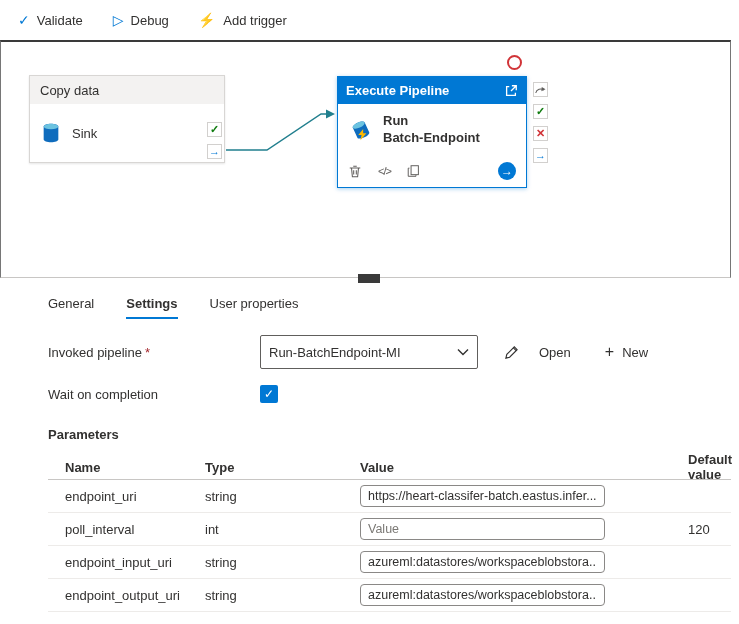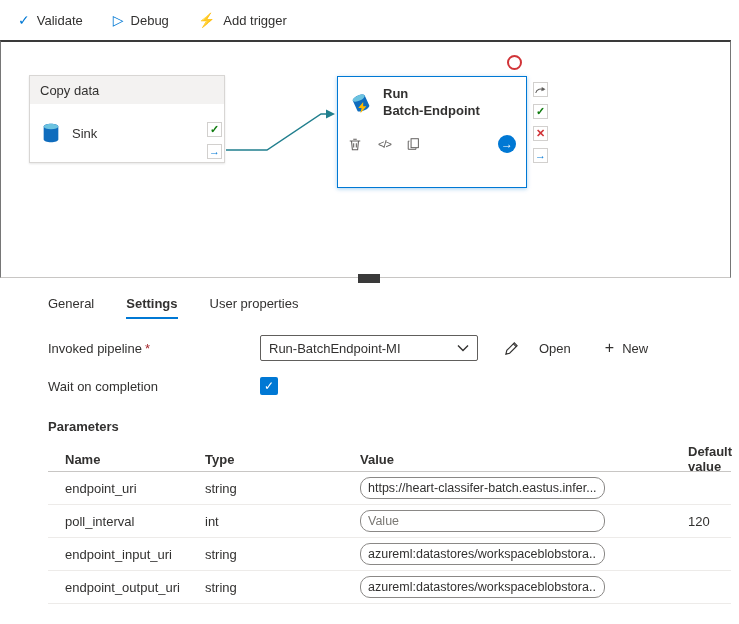--- a/index.html
+++ b/index.html
@@ -50,36 +50,36 @@
   .panel { position:absolute; top:286px; left:0; right:0; bottom:0; background:#fff;margin-left:20px; }
   .tabs { display:flex; gap:32px; padding:10px 0 0 28px; }
   .tab { padding-bottom:6px; cursor:pointer; }
   .tab.active { font-weight:700; border-bottom:2px solid var(--accent); }
 
   .form { padding-left:28px; }
   .frow { display:flex; align-items:center; margin-top:16px; }
   .flabel { width:212px; font-weight:400; }
   .req { color:#a4262c; margin-left:3px; }
   .select { width:218px; height:26px; border:1px solid #605e5c; border-radius:2px; display:flex; align-items:center;
-            justify-content:space-between; padding:8px 8px; cursor:pointer; background:#fff; }
+            justify-content:space-between; padding:16px 8px; cursor:pointer; background:#fff; }
   .link-btn { display:flex; align-items:center; gap:8px; cursor:pointer; }
   .open-btn { margin-left:26px;gap:20px; }
   .new-btn { margin-left:34px; }
   .plus-glyph { font-size:16px; color:var(--text); line-height:1; }
   .checkbox { width:18px; height:18px; background:var(--accent); border-radius:2px; color:#fff;
               display:flex; align-items:center; justify-content:center; font-size:12px; cursor:pointer; }
   .params-label { font-weight:700; margin-top:24px; }
 
   .table { margin-top:10px; width:683px; }
   .thead, .trow { display:grid; grid-template-columns:157px 155px 300px 1fr; align-items:center; }
   .thead { height:28px; font-weight:700; border-bottom:1px solid #c8c6c4; }
   .trow { height:33px; border-bottom:1px solid #edebe9; }
   .cell-name { padding-left:17px; }
   .cell-def { padding-left:28px; }
-  .val-input { width:245px; height:22px; border:1px solid #8a8886; border-radius:10px; padding:1px 7px;
+  .val-input { width:245px; height:22px; border:1px solid #8a8886; border-radius:4px; padding:1px 7px;
                font-family:inherit; font-size:12.5px; color:var(--text); }
   .val-input::placeholder { color:#7a7874; }
 </style>
 </head>
 <body>
 
 <div class="toolbar">
   <div class="tool-btn">
     <span class="tool-icon">✓</span>
     <span>Validate</span>
@@ -111,20 +111,27 @@
     </div>
     <div class="port p-green" style="right:2px; top:46px;">
       <span>✓</span>
     </div>
     <div class="port p-blue" style="right:2px; top:68px;">
       <span>→</span>
     </div>
   </div>
 
   <div class="exec-node">
+    <div class="exec-header">
+      <span class="exec-title">Execute Pipeline</span>
+      <svg width="14" height="14" viewBox="0 0 16 16">
+        <path d="M6 3H3v10h10v-3" fill="none" stroke="#fff" stroke-width="1.5"></path>
+        <path d="M9 2h5v5M14 2L8 8" fill="none" stroke="#fff" stroke-width="1.5"></path>
+      </svg>
+    </div>
     <div class="exec-body">
       <svg width="26" height="26" viewBox="0 0 24 24">
         <g transform="rotate(-25 12 12)">
           <path d="M6 7c0-1.4 2.7-2.5 6-2.5s6 1.1 6 2.5v10c0 1.4-2.7 2.5-6 2.5s-6-1.1-6-2.5z" fill="#0f6cbd"></path>
           <ellipse cx="12" cy="7" rx="6" ry="2.5" fill="#6cc3e0"></ellipse>
         </g>
         <path d="M14 11l-4.5 5.5h3l-1 5 5.5-6.5h-3z" fill="#ffb900"></path>
       </svg>
       <div class="exec-name">
         <div>Run</div>

